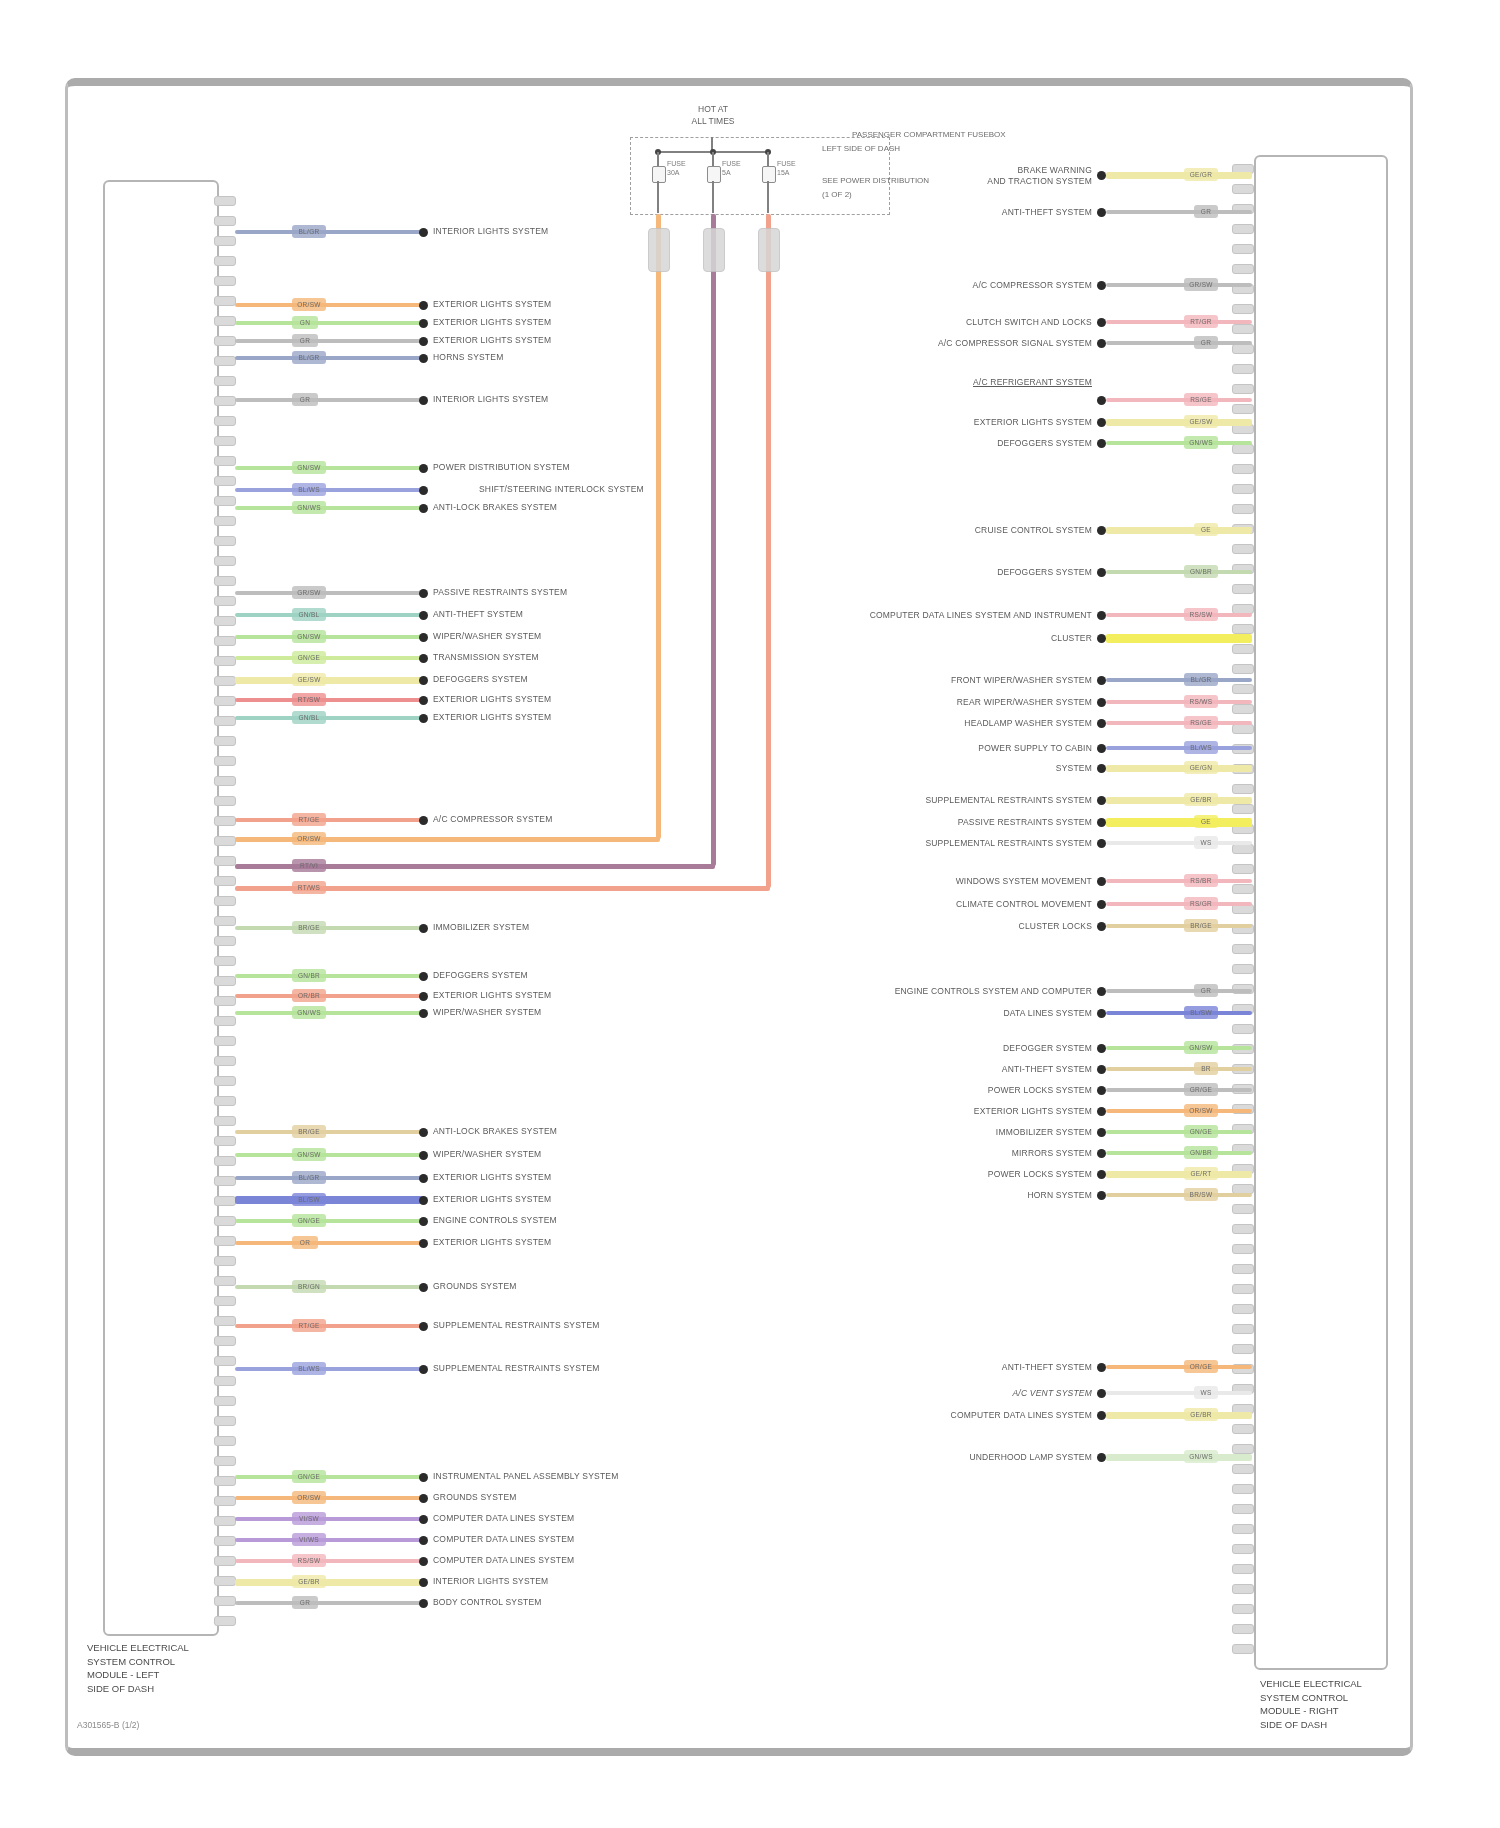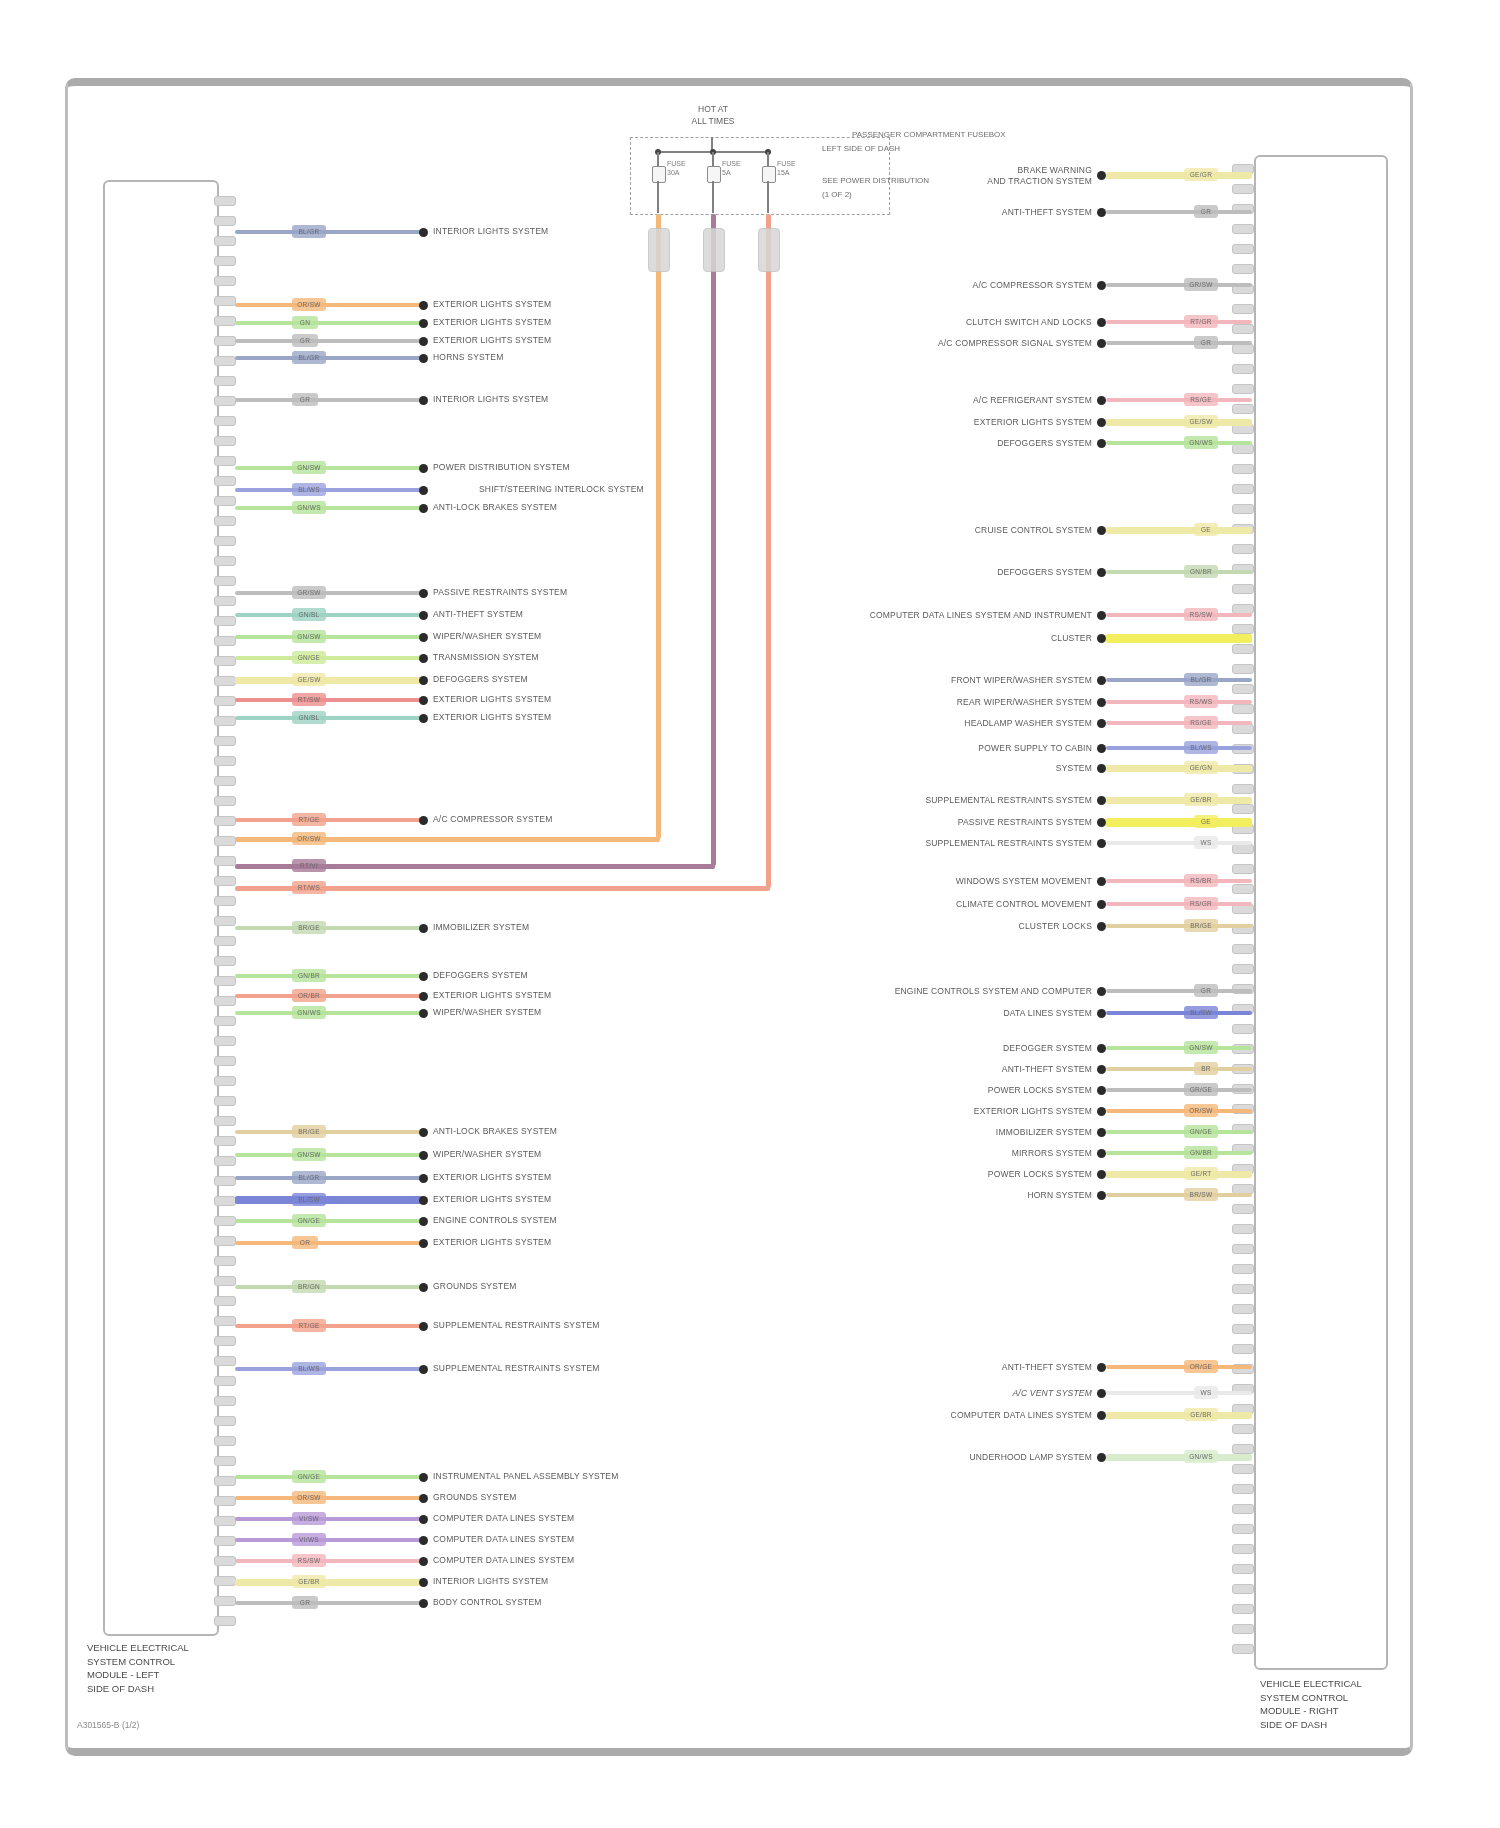--- a/index.html
+++ b/index.html
@@ -398,21 +398,21 @@
       </div>
       <div class="wire" style="left: 1106px; top: 341px; width: 146px; height: 4px; background: rgb(189, 189, 189);"></div>
       <div class="codebox" style="left: 1194px; top: 336px; width: 24px; background: rgba(189, 189, 189, 0.8);">GR</div>
       <div class="dot" style="left: 1097px; top: 338.5px;"></div>
       <div class="syslbl r" style="right: 408px; top: 338px; text-align: right;">
         <div>A/C COMPRESSOR SIGNAL SYSTEM</div>
       </div>
       <div class="wire" style="left: 1106px; top: 398px; width: 146px; height: 4px; background: rgb(242, 182, 189);"></div>
       <div class="codebox" style="left: 1184px; top: 393px; width: 34px; background: rgba(242, 182, 189, 0.8);">RS/GE</div>
       <div class="dot" style="left: 1097px; top: 395.5px;"></div>
-      <div class="syslbl r" style="right: 408px; top: 395px; text-align: right;">
+      <div class="syslbl r" style="right: 408px; top: 377px; text-align: right; text-decoration: underline;">
         <div>A/C REFRIGERANT SYSTEM</div>
       </div>
       <div class="wire" style="left: 1106px; top: 418.5px; width: 146px; height: 7px; background: rgb(239, 233, 168);"></div>
       <div class="codebox" style="left: 1184px; top: 415px; width: 34px; background: rgba(239, 233, 168, 0.8);">GE/SW</div>
       <div class="dot" style="left: 1097px; top: 417.5px;"></div>
       <div class="syslbl r" style="right: 408px; top: 417px; text-align: right;">
         <div>EXTERIOR LIGHTS SYSTEM</div>
       </div>
       <div class="wire" style="left: 1106px; top: 441px; width: 146px; height: 4px; background: rgb(181, 228, 154);"></div>
       <div class="codebox" style="left: 1184px; top: 436px; width: 34px; background: rgba(181, 228, 154, 0.8);">GN/WS</div>

